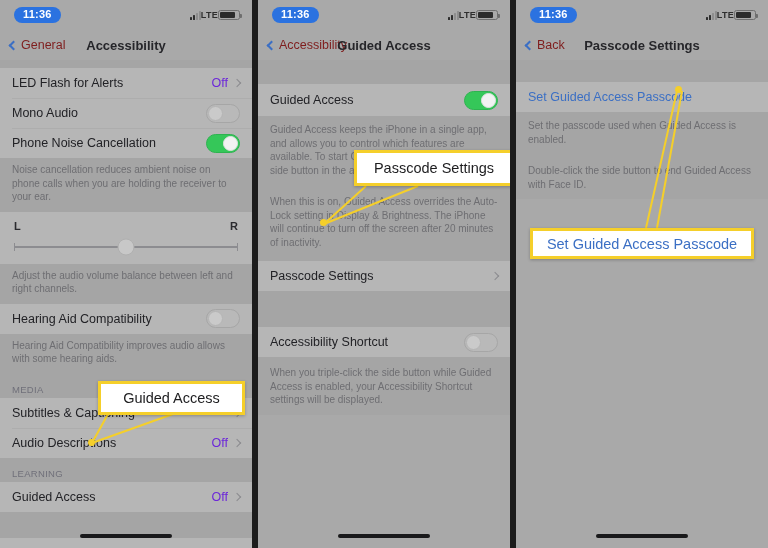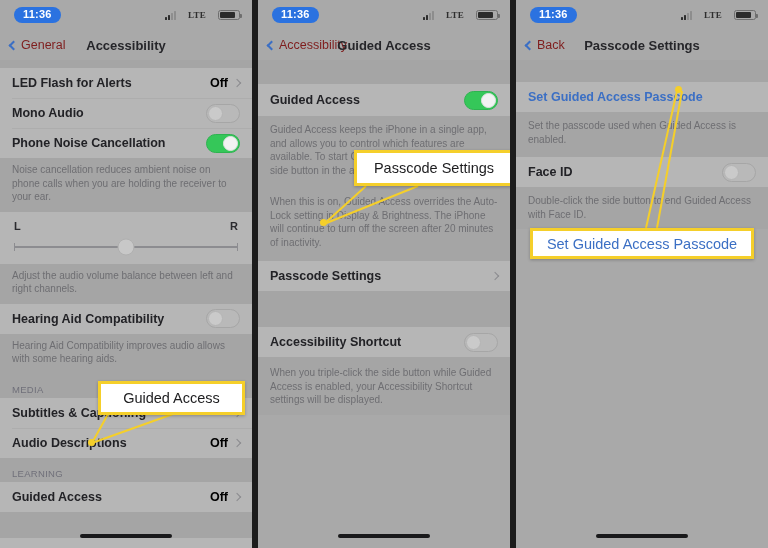--- a/index.html
+++ b/index.html
@@ -39,22 +39,21 @@
     font-size: 11px;
     font-weight: bold;
     border-radius: 10px;
     padding: 2px 9px 3px;
     letter-spacing: .2px;
     line-height: 1;
   }
   .status-right {
     display: flex;
     align-items: center;
-    gap: 12px;
-    font-family: Liberation Serif, serif;
+    gap: 0;
   }
   .sig {
     display: flex;
     align-items: flex-end;
     gap: 1px;
     height: 9px;
   }
   .sig i { width: 2px; background: #2e2e2e; display: block; border-radius: .5px;}
   .sig i:nth-child(1){ height: 3px;}
   .sig i:nth-child(2){ height: 5px;}
@@ -114,21 +113,21 @@
     text-align: center;
     font-size: 13px;
     font-weight: bold;
     color: #26262a;
     pointer-events: none;
   }
 
   
   .content { position: relative; }
   .gap { background: #a5a5a5; }
-  .group { background: #b6b6b6; font-weight: bold; }
+  .group { background: #b6b6b6; }
   .row {
     height: 30px;
     display: flex;
     align-items: center;
     padding: 0 12px;
     background: #b6b6b6;
     position: relative;
   }
   .row + .row::before {
     content: "";
@@ -139,21 +138,21 @@
   }
   .row .label {
     font-size: 12.5px;
     color: #222226;
     flex: 1;
     white-space: nowrap;
   }
   .row .label.blue { color: #3b6fc4; }
   .row .value {
     font-size: 12.5px;
-    color: #000000;
+    color: #6d28d9;
     margin-right: 6px;
   }
   .chev-right {
     display: inline-block;
     width: 6px; height: 6px;
     border-right: 1.6px solid #8a8a8e;
     border-top: 1.6px solid #8a8a8e;
     transform: rotate(45deg);
     flex: 0 0 auto;
   }
@@ -498,28 +497,20 @@
       <div class="gap" style="height:22px"></div>
 
       <div class="group">
         <div class="row" style="height:30px">
           <span class="label blue">Set Guided Access Passcode</span>
         </div>
       </div>
 
       <div class="footnote" style="padding-top:7px;padding-bottom:11px">Set the passcode used when Guided Access is enabled.</div>
 
-      <div class="group">
-        <div class="row">
-          <span class="label">Face ID</span>
-          <span class="toggle">
-              <span class="knob"></span>
-            </span>
-        </div>
-      </div>
 
       <div class="footnote" style="padding-top:7px">Double-click the side button to end Guided Access with Face ID.</div>
     </div>
 
     <div class="home-indicator"></div>
 
     <div class="overlay-layer">
       <svg class="leader" style="left:0;top:0;width:252px;height:548px">
         <line x1="161" y1="91" x2="130" y2="228" stroke="#f5cf2a" stroke-width="2"></line>
         <line x1="166" y1="91" x2="141" y2="228" stroke="#f5cf2a" stroke-width="2"></line>

